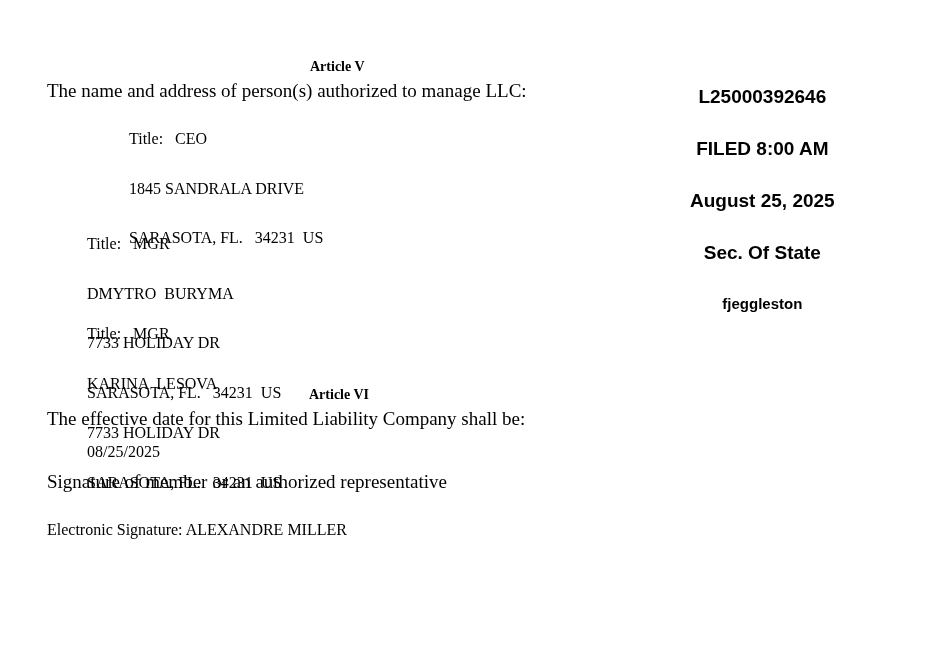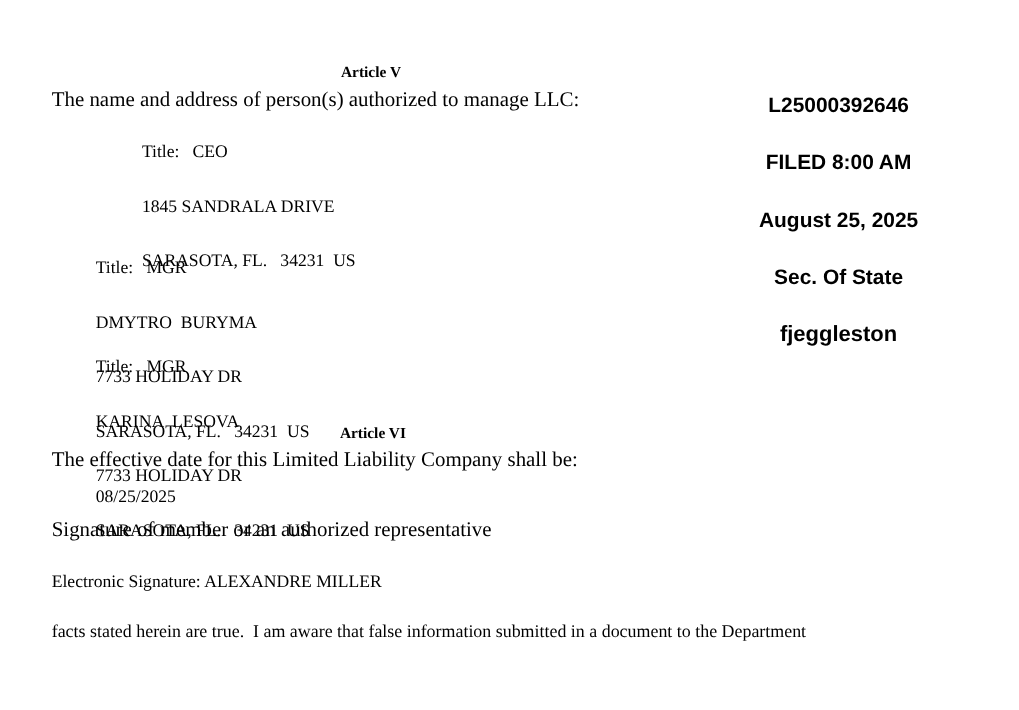--- a/index.html
+++ b/index.html
@@ -5,21 +5,21 @@
     html, body { margin:0; padding:0; background:#ffffff; }
     body { width:926px; height:645px; position:relative; overflow:hidden; color:#000; font-family:"Liberation Serif", serif; }
     .abs { position:absolute; white-space:pre; }
     .heading { font-weight:bold; font-size:14px; line-height:22px; }
     .lead { font-size:19px; line-height:20px; }
     .addr { font-size:16px; line-height:16.5px; }
     .small { font-size:16px; line-height:17px; }
     .para { font-size:16.3px; line-height:15.6px; }
     .stamp { font-family:"Liberation Sans", sans-serif; font-weight:bold; color:#000;text-align:center; }
     .stamp .big { font-size:19px; line-height:16px; display:block; }
-    .stamp .sm { font-size:20px; line-height:14px; display:block; }
+    .stamp .sm { font-size:15px; line-height:14px; display:block; }
   </style>
 </head>
 <body>
 
 <div class="abs stamp" style="left:690px; top:53px;">
   <span class="big">L25000392646</span>
   <span class="big">FILED 8:00 AM</span>
   <span class="big">August 25, 2025</span>
   <span class="big">Sec. Of State</span>
   <span class="sm">fjeggleston</span>
@@ -49,17 +49,16 @@
 </div>
 
 <div class="abs heading" style="left:309px; top:384px;">Article VI</div>
 <div class="abs lead" style="left:47px; top:409px;">The effective date for this Limited Liability Company shall be:</div>
 <div class="abs small" style="left:87px; top:443px;">08/25/2025</div>
 
 <div class="abs lead" style="left:47px; top:472px;">Signature of member or an authorized representative</div>
 <div class="abs small" style="left:47px; top:505px;margin-top:16px;">Electronic Signature: ALEXANDRE MILLER</div>
 
 <div class="abs para" style="left:47px; top:535px;">
-  <div>facts stated herein are true.  I am aware that false information submitted in a document to the Department</div>
   
   
   
 </div>
 
 </body></html>

